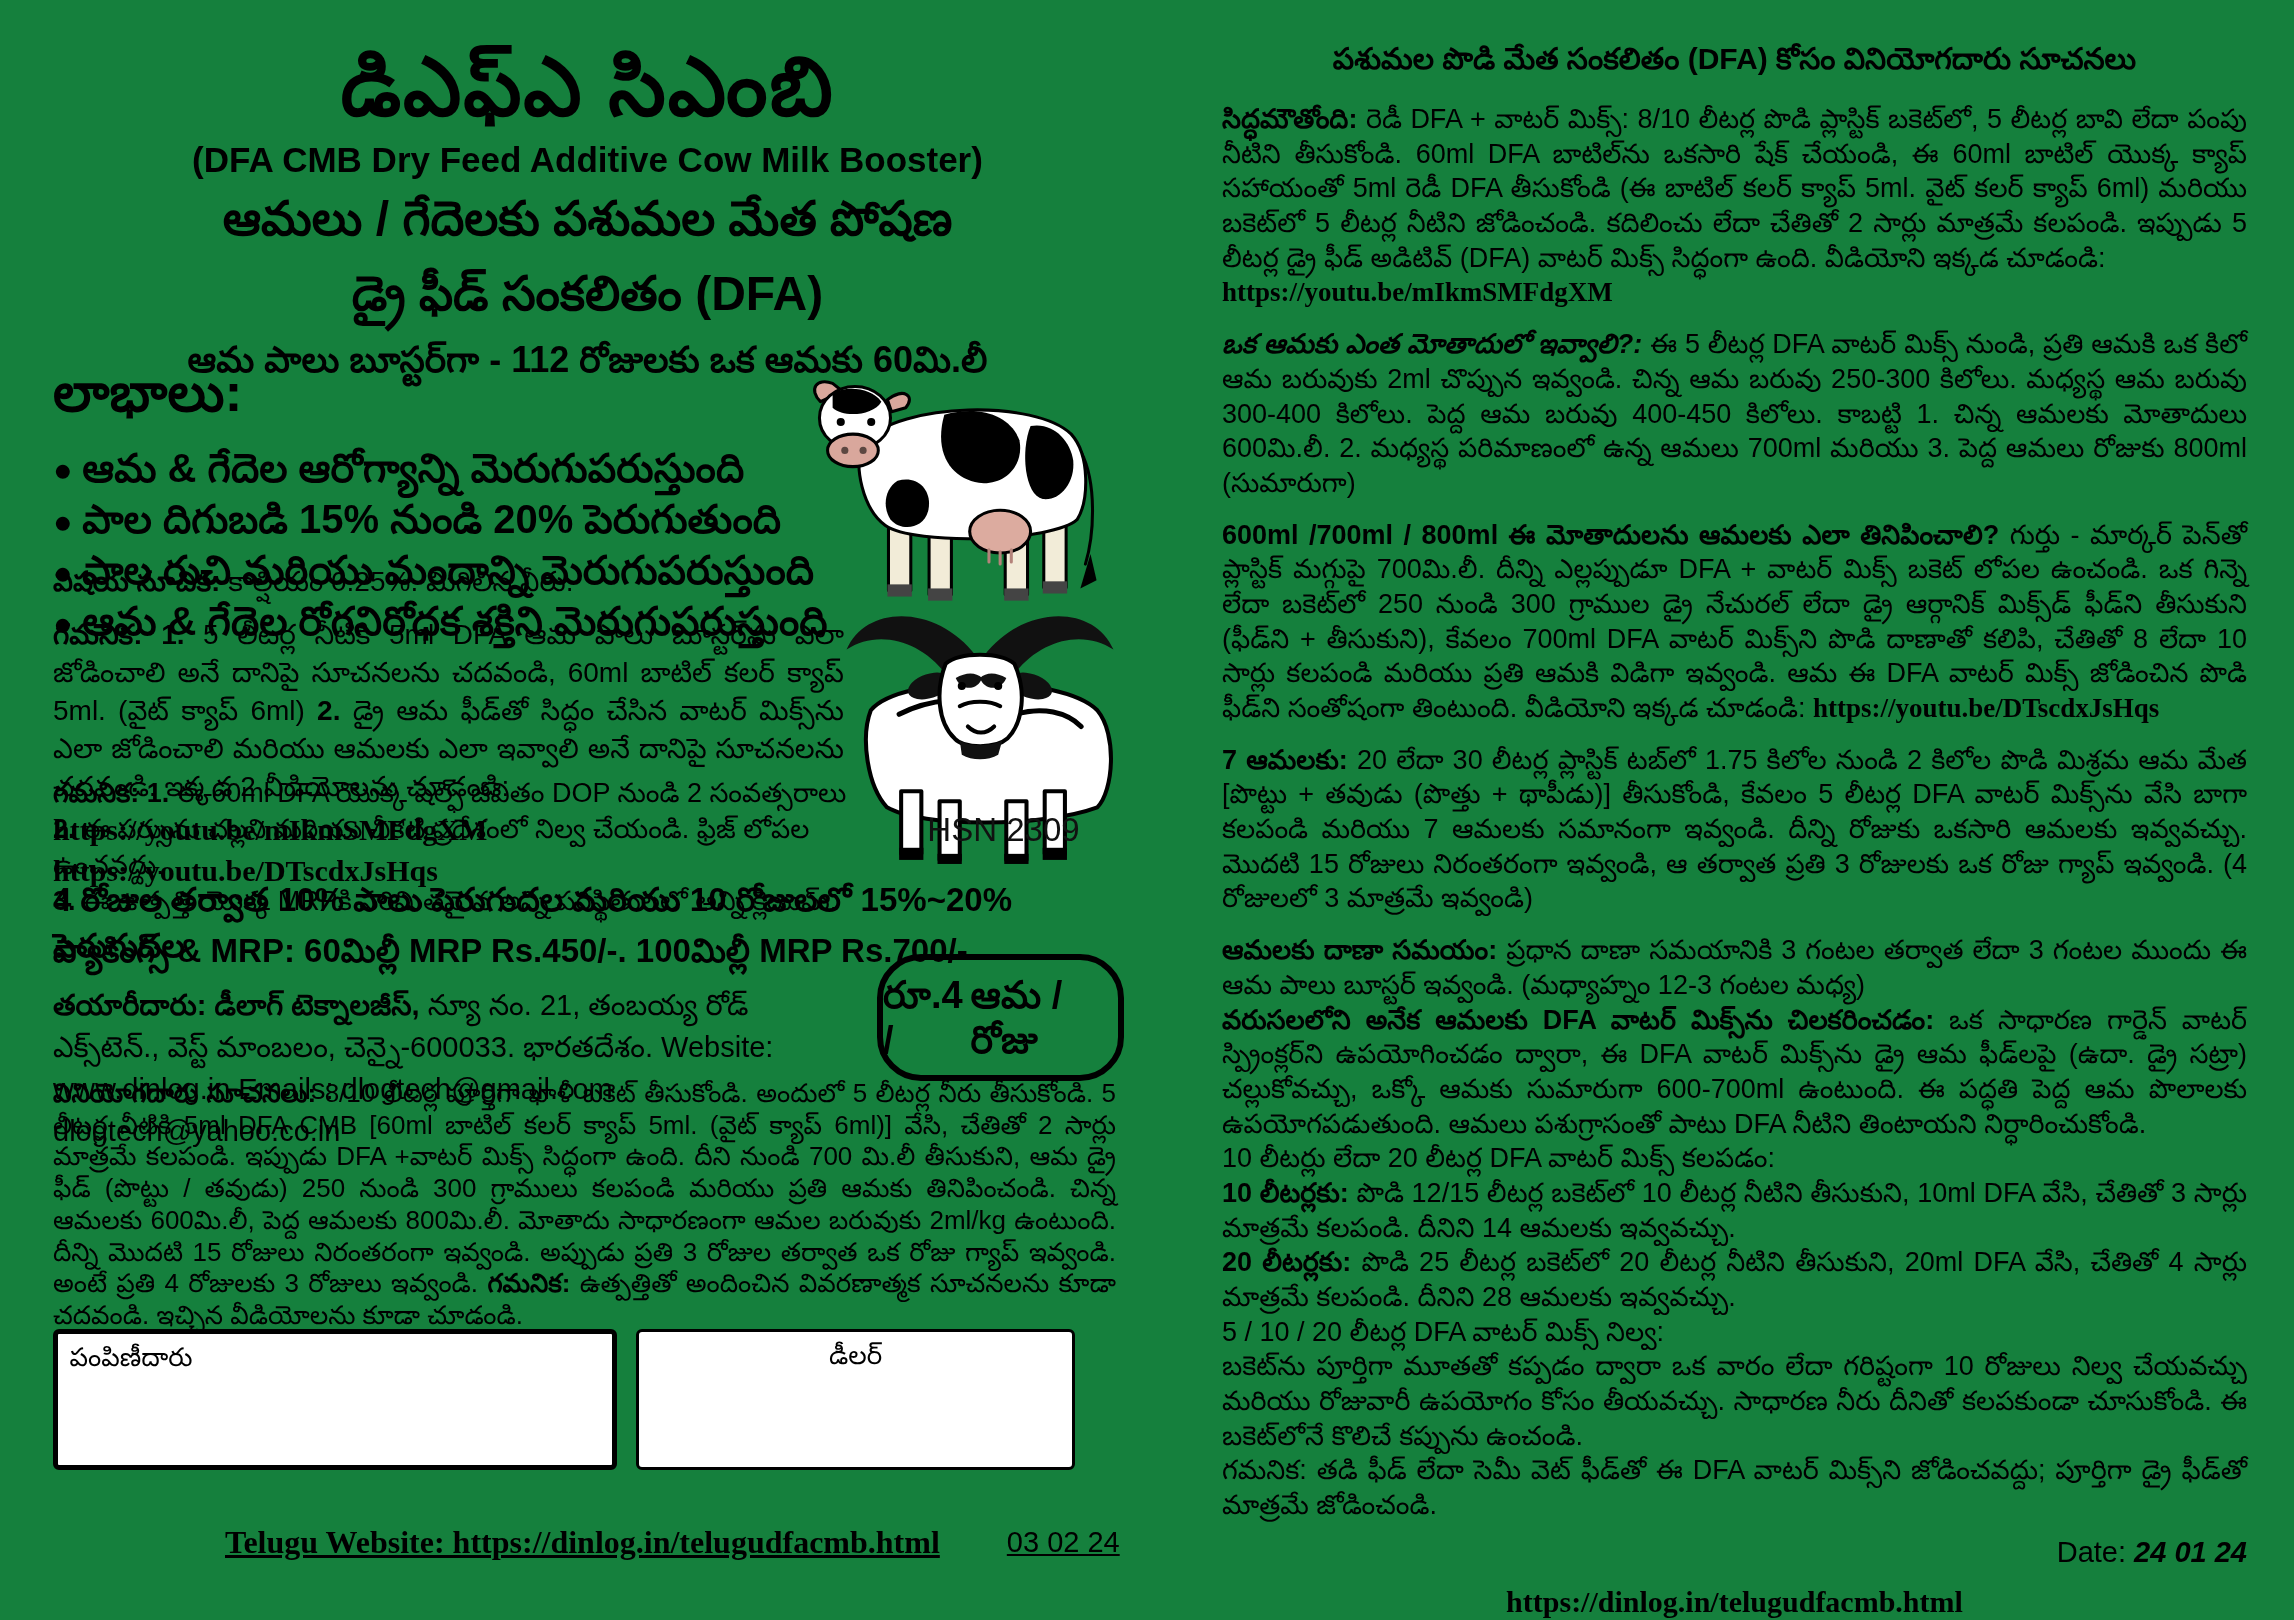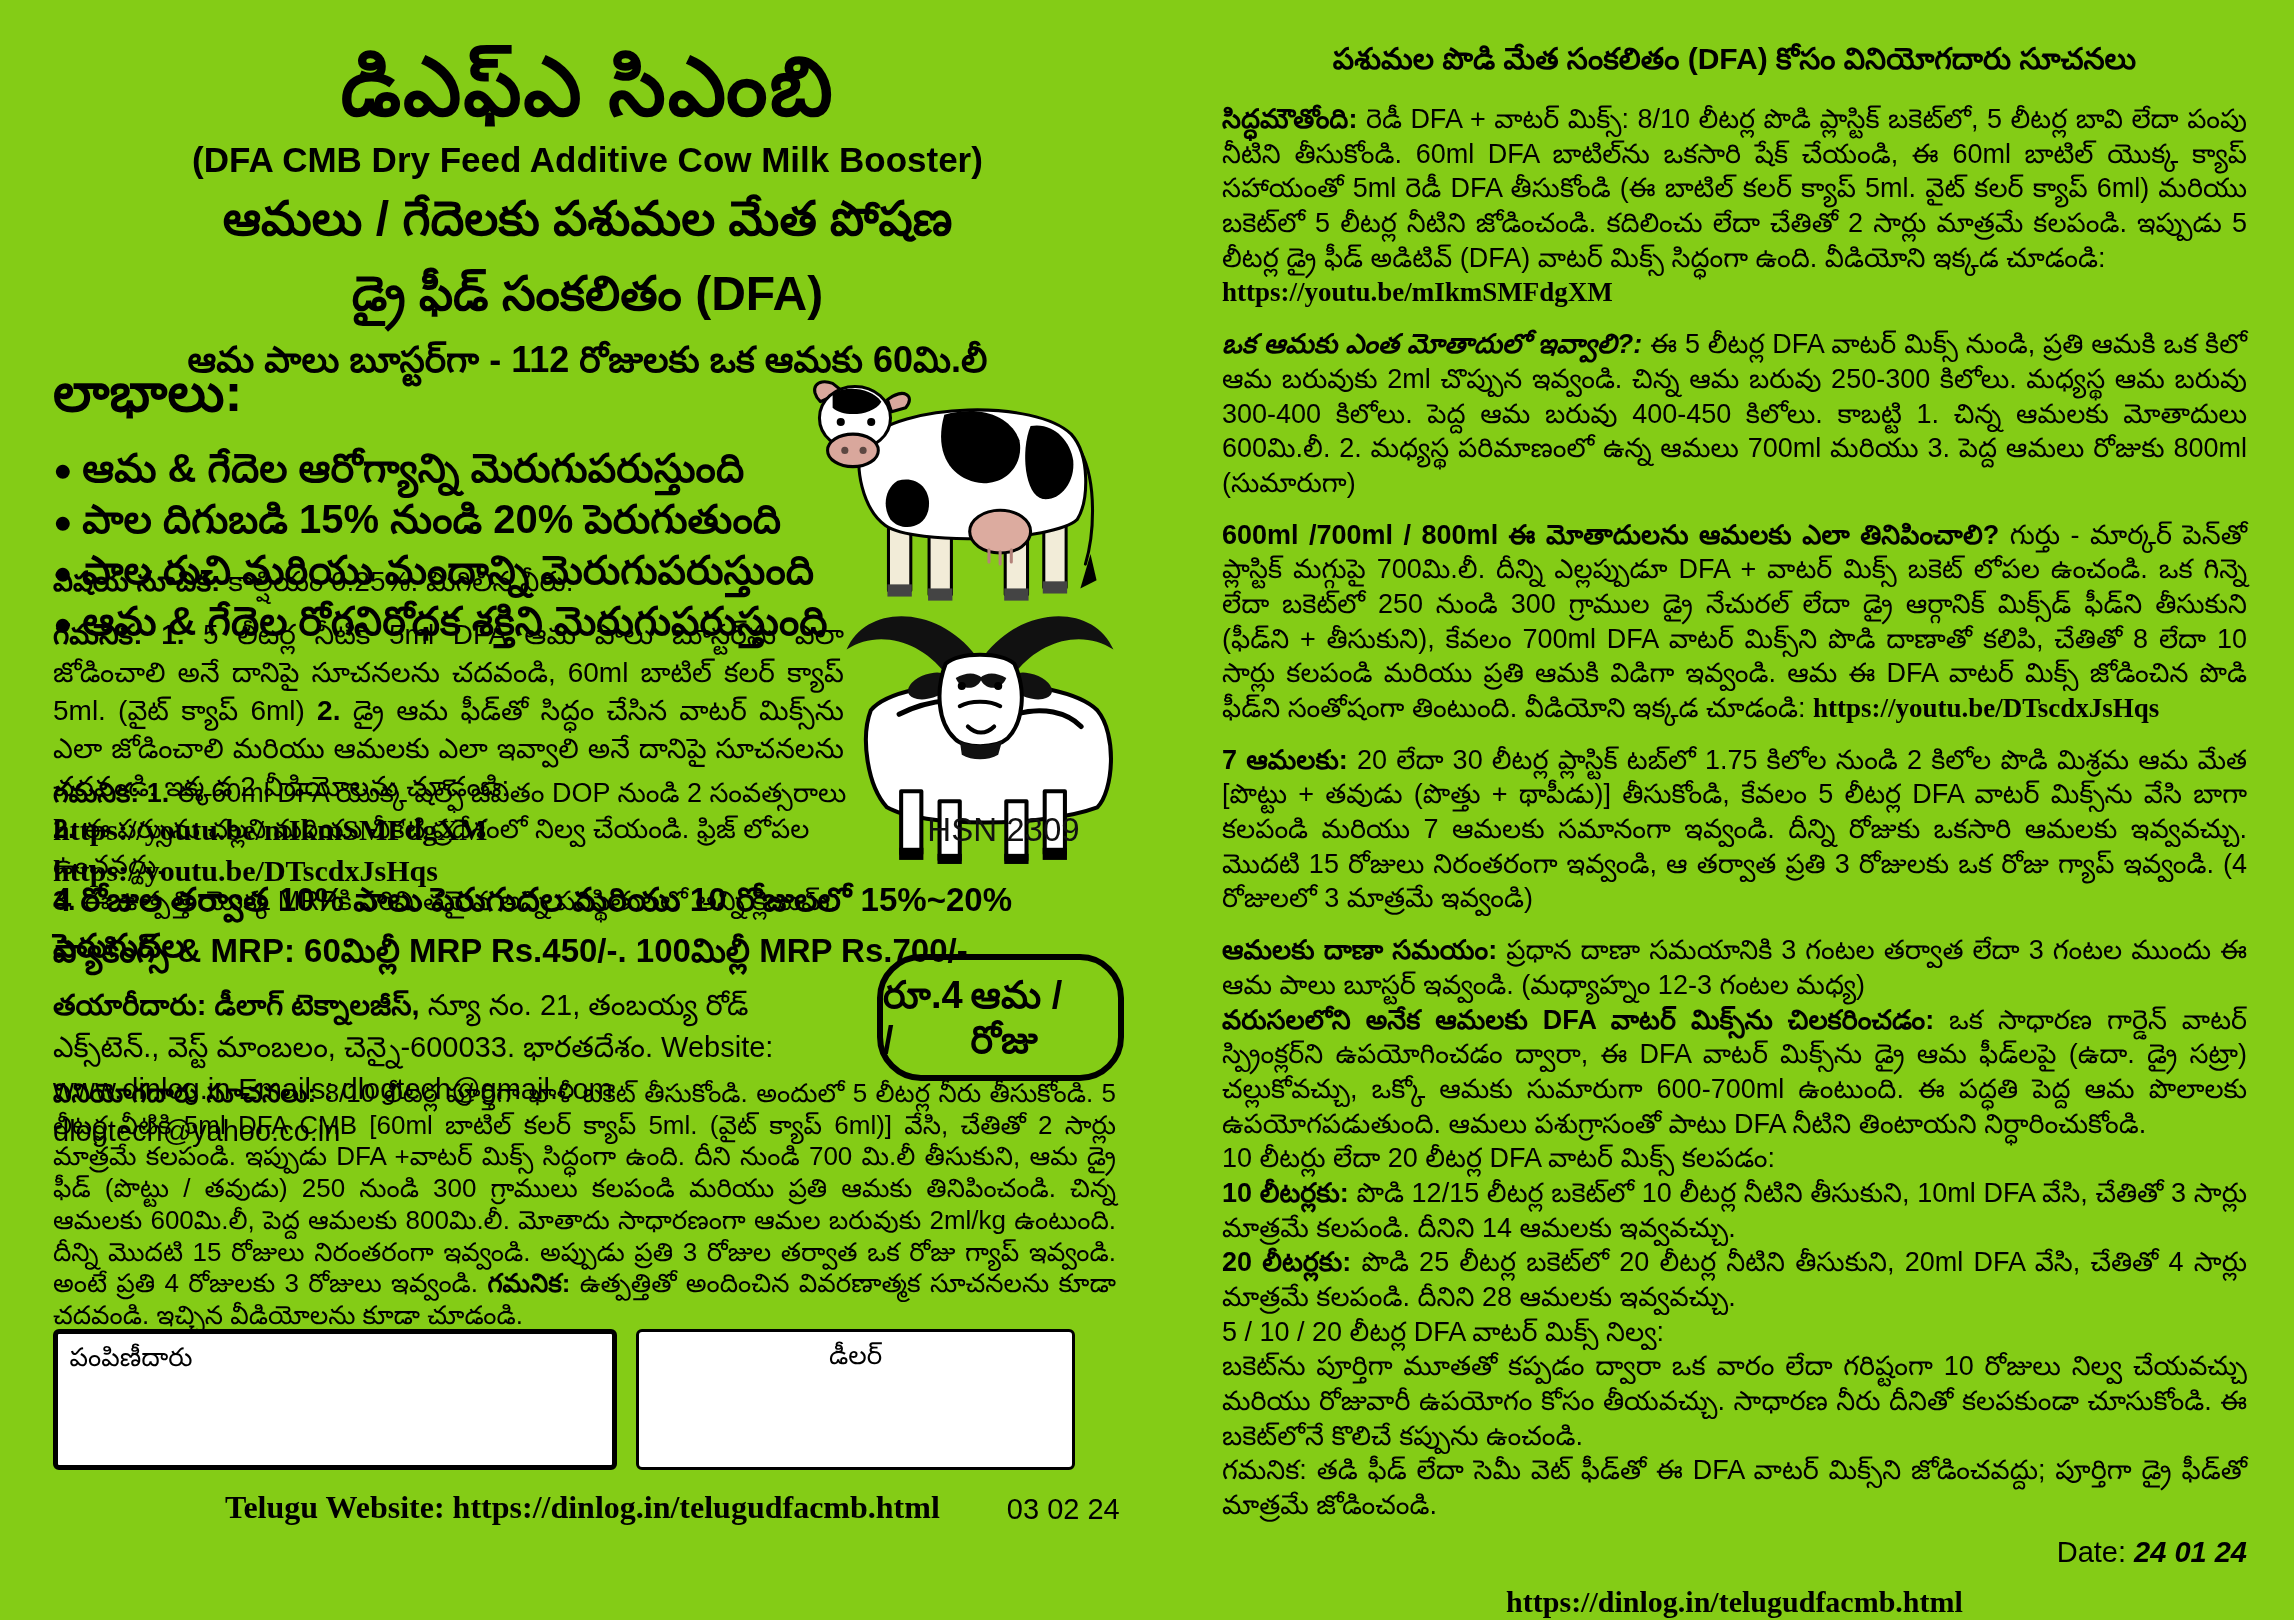--- a/index.html
+++ b/index.html
@@ -1,16 +1,16 @@
 <!DOCTYPE html>
 <html><head>
 <meta charset="utf-8">
 <style>
   html,body{margin:0;padding:0;background:#e8e8e8;}
-  #page{position:relative;width:2294px;height:1620px;background:#84cc16;color:#000;
+  #page{position:relative;width:2294px;height:1620px;background:#15803d;color:#000;
         font-family:"Liberation Sans",sans-serif;overflow:hidden;}
 
   
   .col-left{position:absolute;left:53px;top:44px;width:1069px;height:1529px;}
   .l-block{position:absolute;left:0;}
   .l-header{top:0;width:1069px;text-align:center;}
   .t-title{font-size:82px;font-weight:bold;letter-spacing:1.9px;line-height:1.05;margin:0;}
   .t-en{font-size:35px;font-weight:bold;margin-top:9.6px;}
   .t-sub1{font-size:48px;font-weight:bold;margin-top:11.5px;}
   .t-sub2{font-size:48px;font-weight:bold;margin-top:7.6px;}
@@ -37,21 +37,21 @@
          justify-content:center;align-items:center;font-size:38px;font-weight:bold;line-height:1.18;}
 
   .l-consumer{top:1034px;width:1063px;font-size:26px;line-height:1.22;text-align:justify;}
 
   .l-boxes{top:1285px;width:1138px;display:flex;gap:19px;}
   .sig-box{height:141px;border:4.8px solid #000;border-radius:6px;background:#fff;
            font-size:26px;padding:7.6px 11.5px;box-sizing:border-box;}
   .sig-box.b1{width:564px;border-width:5.7px;}
   .sig-box.b2{width:439px;border-width:3.8px;text-align:center;}
 
-  .l-footer{top:1445px;width:1138px;display:flex;align-items:flex-end;}
+  .l-footer{top:1480px;width:1138px;display:flex;align-items:center;text-decoration:underline;}
   .l-footer .site{flex:0 0 auto;margin-left:172px;font-family:"Liberation Serif",serif;
                   font-weight:bold;font-size:32px;}
   .l-footer .datecode{margin-left:67px;font-size:29px;}
 
   .hsn{position:absolute;left:889px;top:811px;width:229px;text-align:center;
        font-size:33px;color:#111;}
 
   .art{position:absolute;}
 
   

